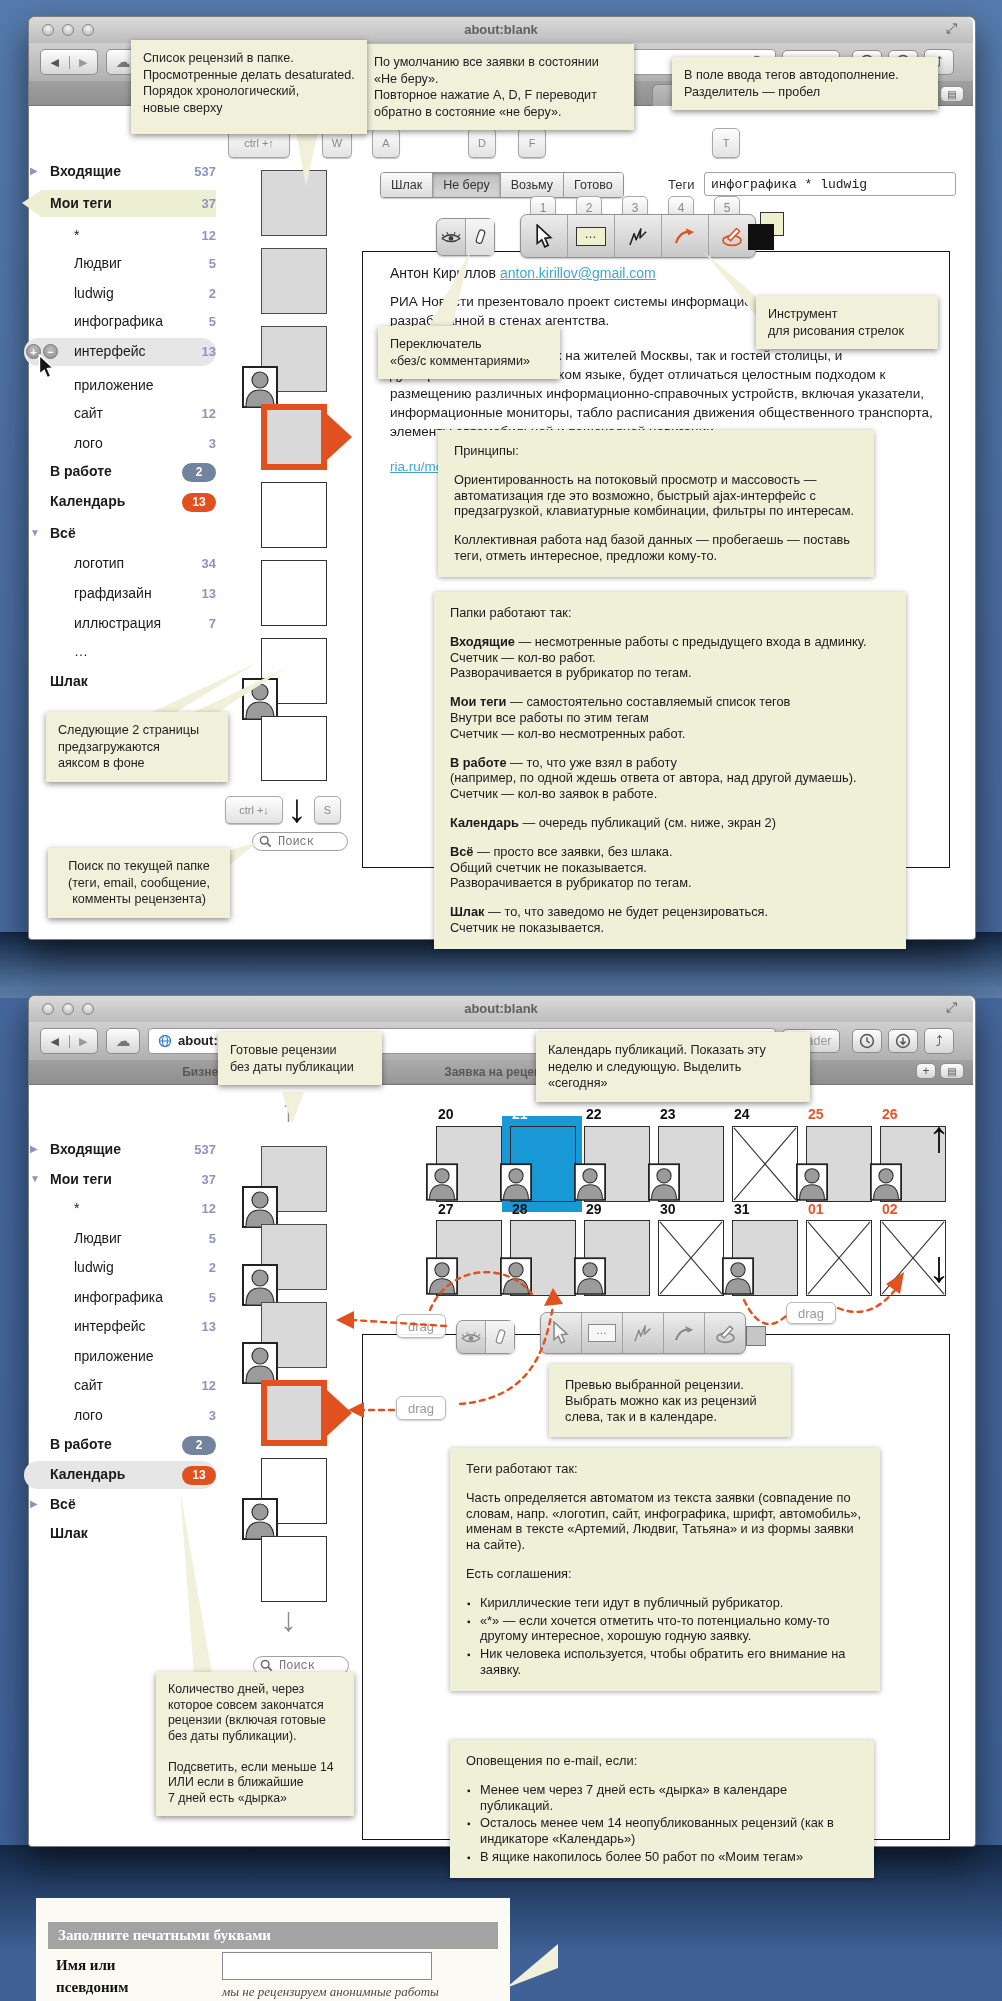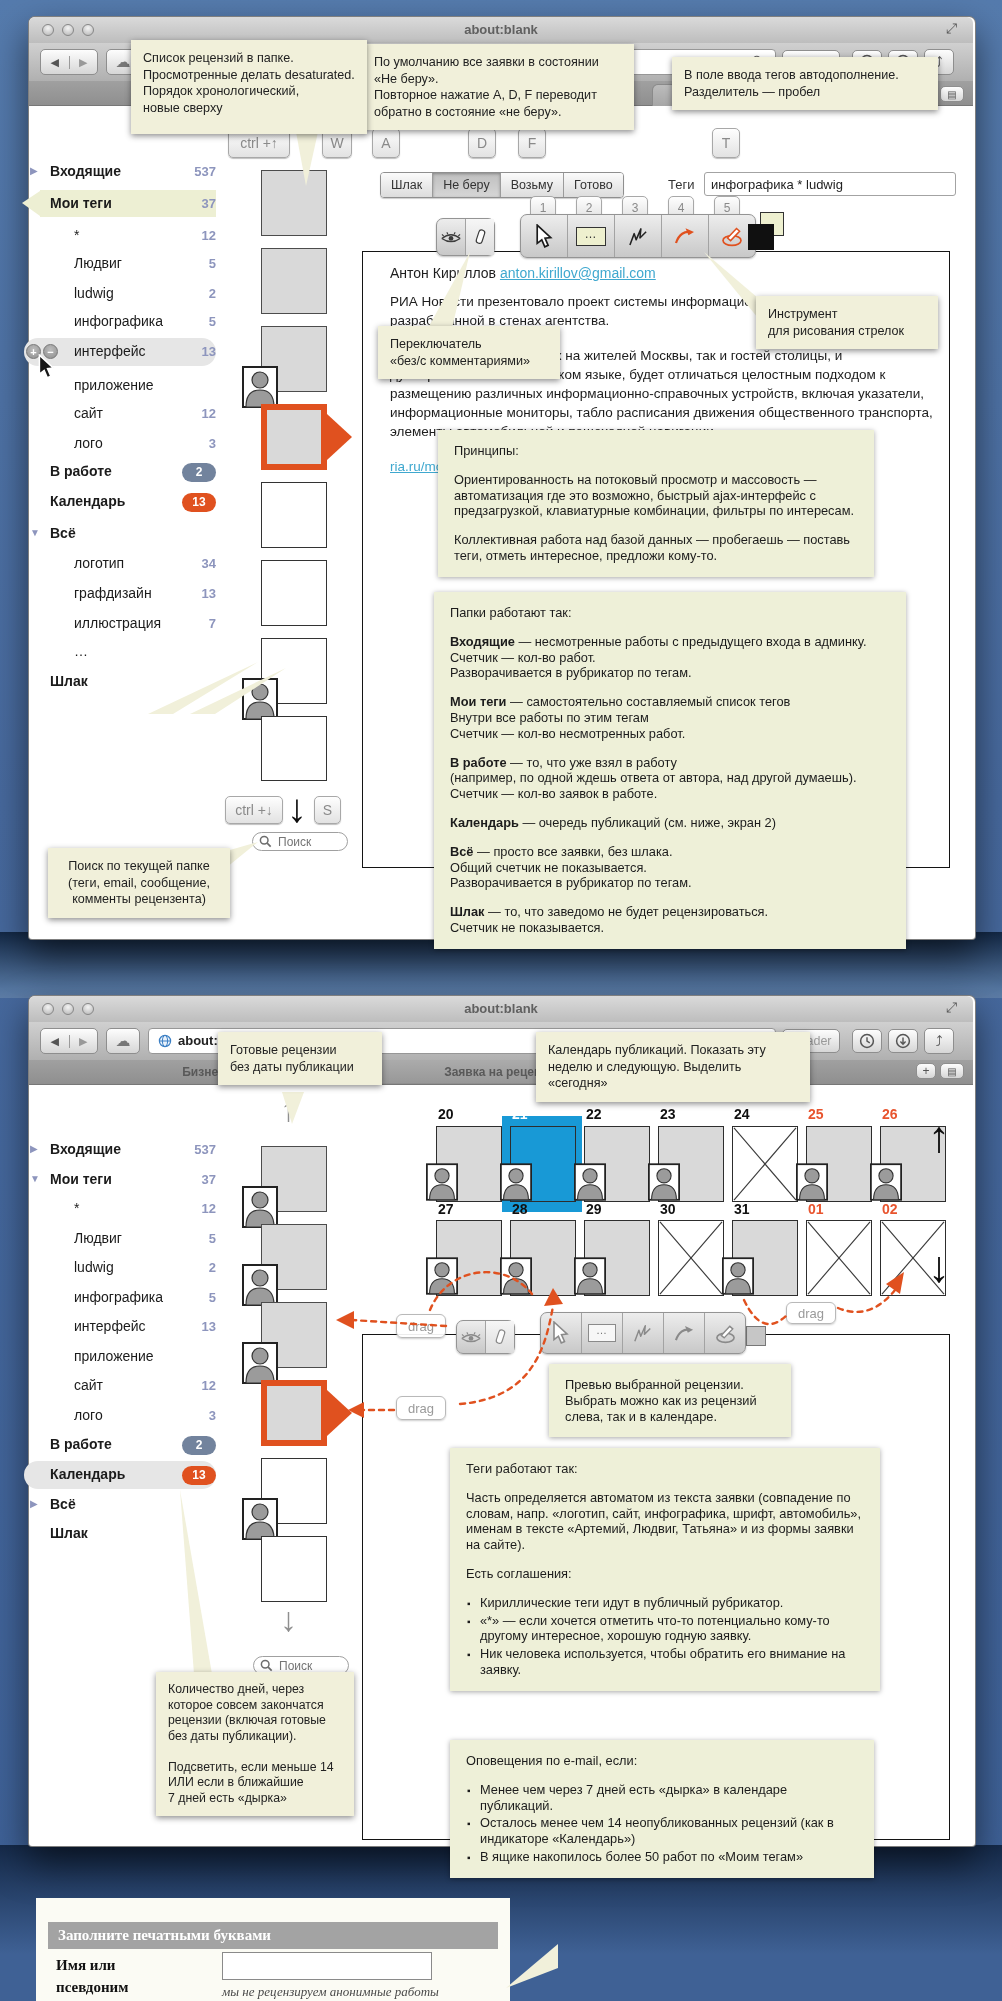--- a/index.html
+++ b/index.html
@@ -17,21 +17,21 @@
   .light{width:12px;height:12px;border-radius:50%;box-sizing:border-box;
     background:radial-gradient(circle at 50% 32%,#f4f4f4,#b3b3b3);border:1px solid #878787}
   .toolbar{position:absolute;height:38px;background:linear-gradient(#d0d0d0,#b0b0b0);border-bottom:1px solid #8d8d8d}
   .tabbar{position:absolute;height:24px;background:linear-gradient(#a0a0a0,#8f8f8f);border-bottom:1px solid #777}
   .capsule{position:absolute;background:linear-gradient(#fdfdfd,#d6d6d6);border:1px solid #8e8e8e;
     border-radius:5px;display:flex;align-items:center;justify-content:center;color:#555;box-sizing:border-box}
   .addr{position:absolute;background:#fff;border:1px solid #979797;border-radius:4px;box-sizing:border-box}
   .graytxt{color:#9a9a9a}
   .key{position:absolute;background:linear-gradient(#fefefe,#e2e2e2);border:1px solid #a8a8a8;border-radius:5px;
     box-shadow:0 1px 1px rgba(0,0,0,.25);color:#8a8a8a;display:flex;align-items:center;justify-content:center;
-    font-size:14px;box-sizing:border-box}
+    font-size:11px;box-sizing:border-box}
   .bigarrow{position:absolute;font-weight:bold;color:#0d0d0d}
   .grayarrow{position:absolute;font-weight:bold;color:#8f8f8f}
   .srow{position:absolute;left:30px;width:186px;height:24px;font-size:14px;color:#1b1b1b}
   .srow .tri{position:absolute;left:0;top:3px;font-size:10px;color:#8d95bd}
   .srow .lab{position:absolute;left:20px;top:1px;white-space:nowrap}
   .srow.b .lab{font-weight:bold}
   .srow.ind .lab{left:44px}
   .srow .cnt{position:absolute;right:0;top:2px;color:#8d95bd;font-weight:bold;font-size:13px}
   .badge{position:absolute;right:0;top:1px;min-width:34px;height:19px;border-radius:10px;color:#fff;
     font-weight:bold;font-size:12px;text-align:center;line-height:19px}
@@ -71,21 +71,21 @@
     box-shadow:0 1px 2px rgba(0,0,0,.2);box-sizing:border-box}
   .daylab{position:absolute;width:66px;font-size:14px;font-weight:bold;color:#111}
   .daylab.red{color:#e8542e}
   .dcard{position:absolute;width:66px;height:76px;box-sizing:border-box;border:1.3px solid #2d2d2d}
   .dgray{background:#d9d9d9}
   .dwhite{background:#fff}
   .avatar{position:absolute}
   .serif{font-family:"Liberation Serif",serif}
   .tabsep{position:absolute;width:1px;background:#7b7b7b;top:0;bottom:0}
   .tablab{position:absolute;font-size:12px;font-weight:bold;color:#595959;text-align:center;line-height:24px;white-space:nowrap}
-  input{font-family:Liberation Sans, sans-serif}
+  input{font-family:Liberation Mono, monospace}
   .searchpill{position:absolute;border:1px solid #a0a0a0;border-radius:10px;background:#fff;display:flex;
     align-items:center;padding:0 6px;box-sizing:border-box}
   .searchpill input{border:none;outline:none;width:100%;font-size:12px;color:#444;background:transparent}
   .pm{position:absolute;width:15px;height:15px;border-radius:50%;background:radial-gradient(circle at 50% 35%,#bdbdbd,#8e8e8e);
     color:#fff;font-weight:bold;font-size:11px;text-align:center;line-height:15px;border:1px solid #777;box-sizing:border-box}
 </style>
 </head>
 <body>
 
 <svg width="0" height="0" style="position:absolute">
@@ -701,20 +701,23 @@
   <div class="note" style="left:131px;top:40px;width:212px;height:74px">Список рецензий в папке.
 Просмотренные делать desaturated.
 Порядок хронологический,
 новые сверху</div>
   <div class="note" style="left:378px;top:326px;width:158px">Переключатель
 «без/с комментариями»</div>
   <div class="note" style="left:672px;top:57px;width:242px">В поле ввода тегов автодополнение.
 Разделитель — пробел</div>
   <div class="note" style="left:756px;top:296px;width:158px">Инструмент
 для рисования стрелок</div>
+  <div class="note" style="left:46px;top:712px;width:158px">Следующие 2 страницы
+предзагружаются
+аяксом в фоне</div>
   <div class="note" style="left:48px;top:848px;width:158px;text-align:center">Поиск по текущей папке
 (теги, email, сообщение,
 комменты рецензента)</div>
   <div class="note" style="left:218px;top:1032px;width:140px">Готовые рецензии
 без даты публикации</div>
   <div class="note" style="left:536px;top:1032px;width:250px">Календарь публикаций. Показать эту
 неделю и следующую. Выделить «сегодня»</div>
   <div class="note" style="left:156px;top:1672px;width:174px;line-height:15.5px;font-size:12.3px">Количество дней, через
 которое совсем закончатся
 рецензии (включая готовые

